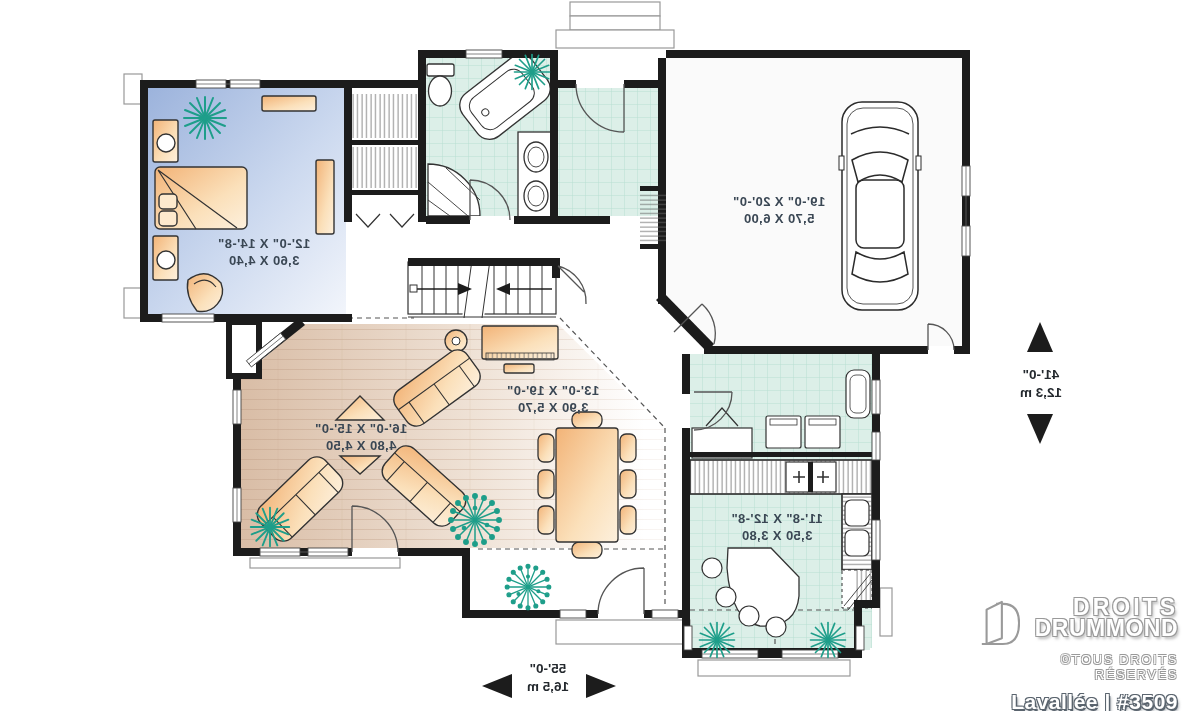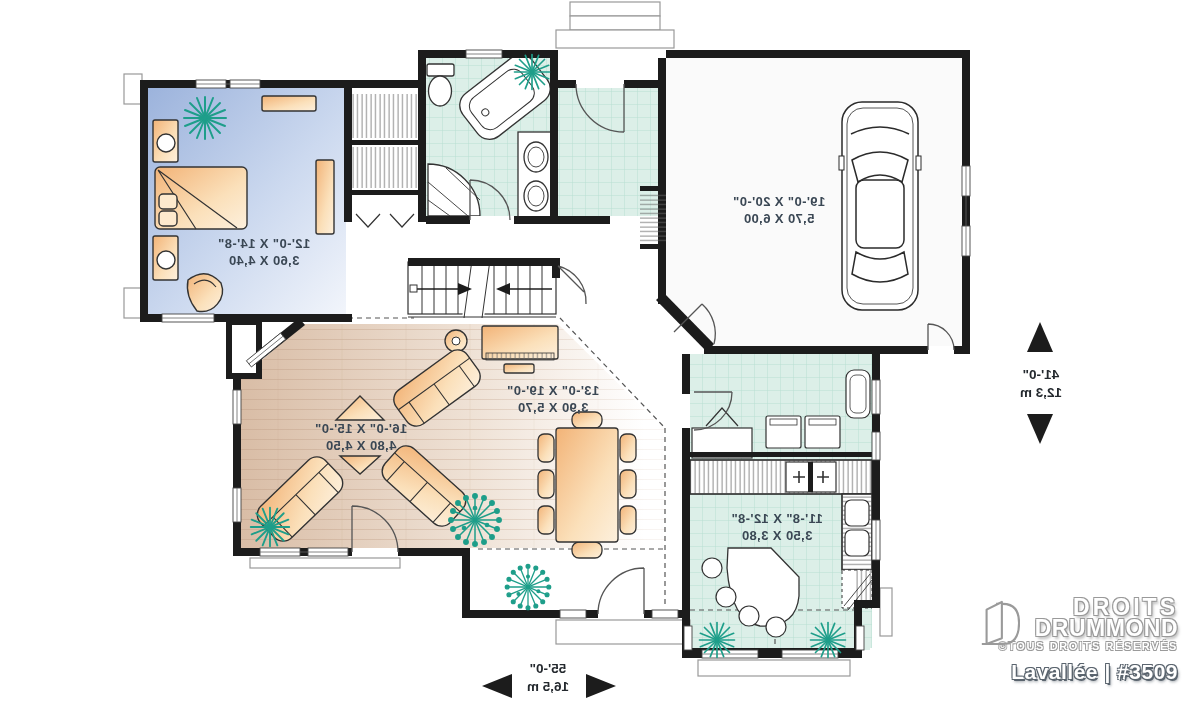--- a/index.html
+++ b/index.html
@@ -19,21 +19,21 @@
   .tri.down{border-left:13px solid transparent;border-right:13px solid transparent;border-top:30px solid #1c1c1c;}
   .tri.left{border-top:12px solid transparent;border-bottom:12px solid transparent;border-right:30px solid #1c1c1c;}
   .tri.right{border-top:12px solid transparent;border-bottom:12px solid transparent;border-left:30px solid #1c1c1c;}
   
   .brand{position:absolute;left:978px;top:597px;width:200px;text-align:right;}
   .brand-row{display:flex;align-items:center;justify-content:flex-end;gap:5px;}
   .brand-name{color:#fff;font-weight:700;line-height:.92;
     text-shadow:-1px -1px 0 #9a9a9a,1px -1px 0 #9a9a9a,-1px 1px 0 #9a9a9a,1px 1px 0 #9a9a9a,2px 3px 3px rgba(130,130,130,.55);}
   .brand-name .l1{font-size:23px;letter-spacing:3px;}
   .brand-name .l2{font-size:23px;letter-spacing:.5px;}
-  .brand-rights{margin-top:1px;color:#fff;font-size:11px;font-weight:700;letter-spacing:1.6px;
+  .brand-rights{margin-top:13px;color:#fff;font-size:13px;font-weight:400;letter-spacing:1.6px;
     text-shadow:-.8px -.8px 0 #9a9a9a,.8px -.8px 0 #9a9a9a,-.8px .8px 0 #9a9a9a,.8px .8px 0 #9a9a9a;}
   .brand-model{margin-top:8px;color:#fff;font-size:21px;font-weight:700;letter-spacing:.5px;
     text-shadow:-1px -1px 0 #5a646e,1px -1px 0 #5a646e,-1px 1px 0 #5a646e,1.5px 2px 0 #5a646e,2px 3px 3px rgba(90,100,110,.6);}
 </style>
 </head>
 <body>
 
 <div class="stage">
 
 <svg width="1200" height="711" viewBox="0 0 1200 711">

